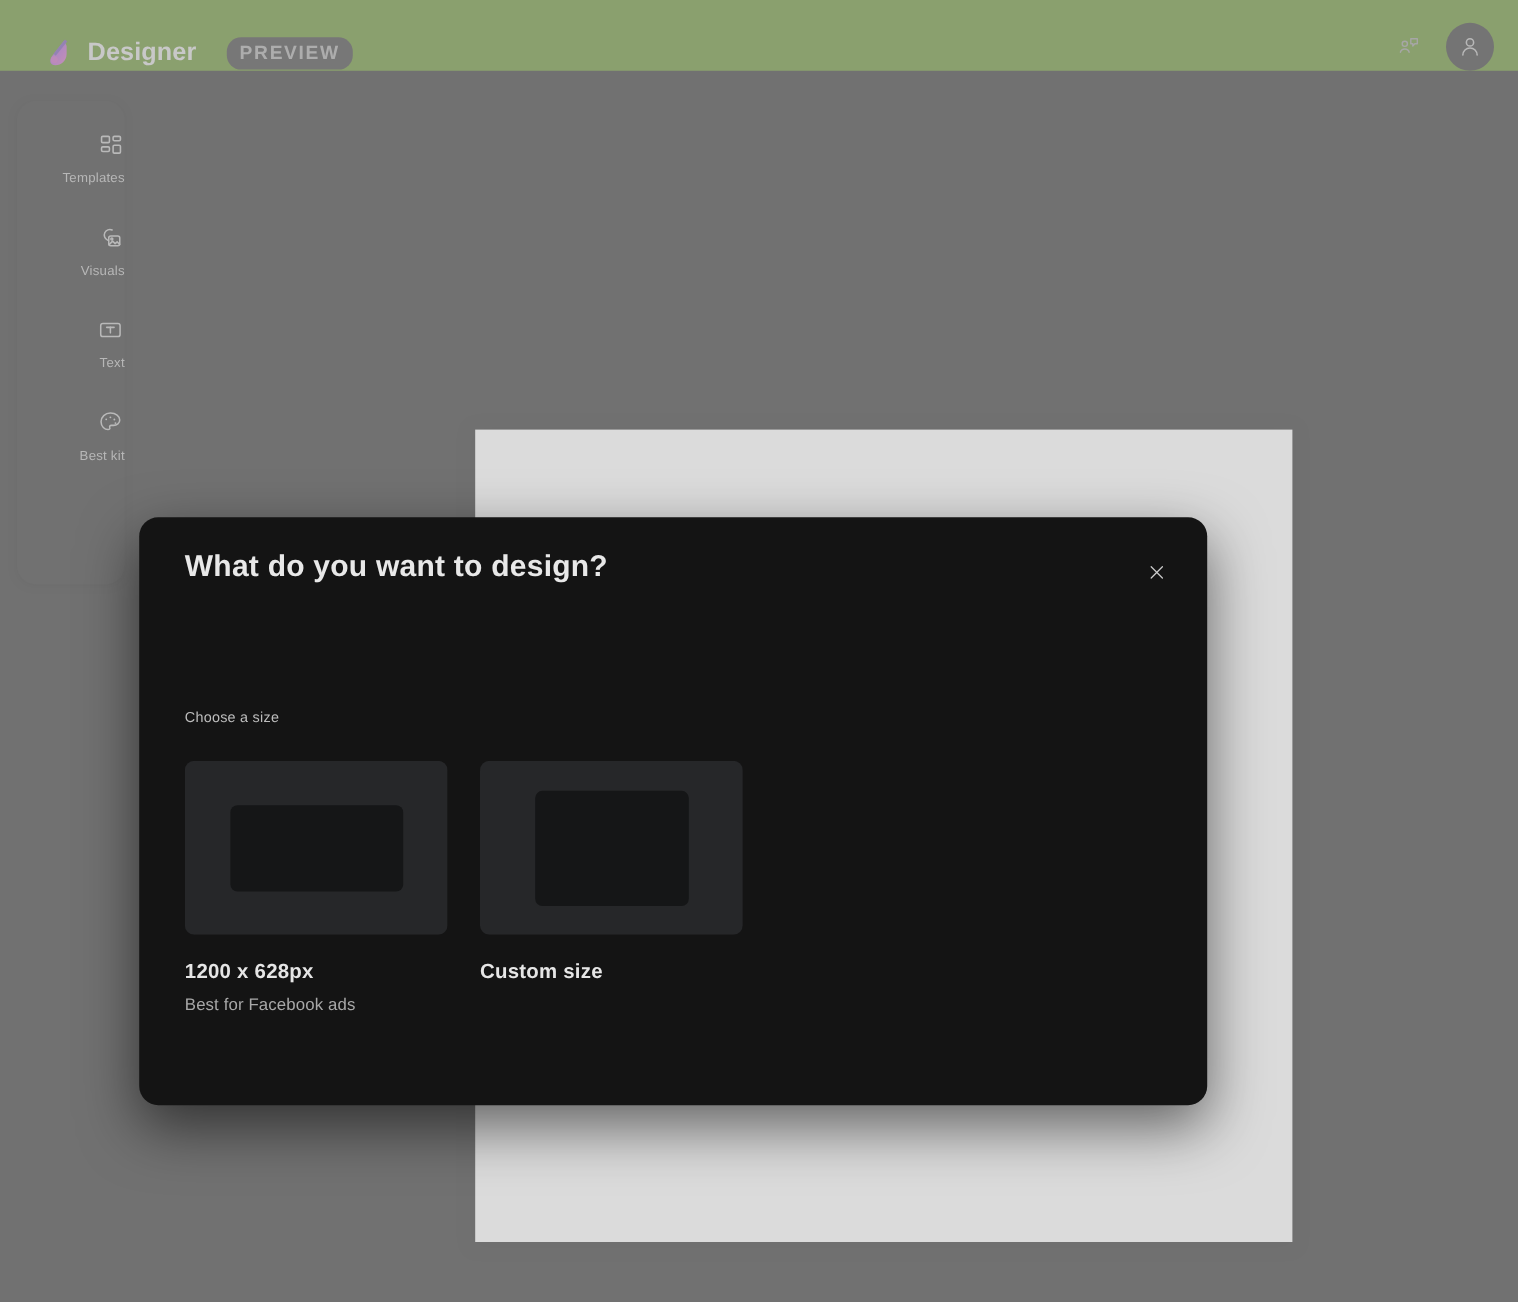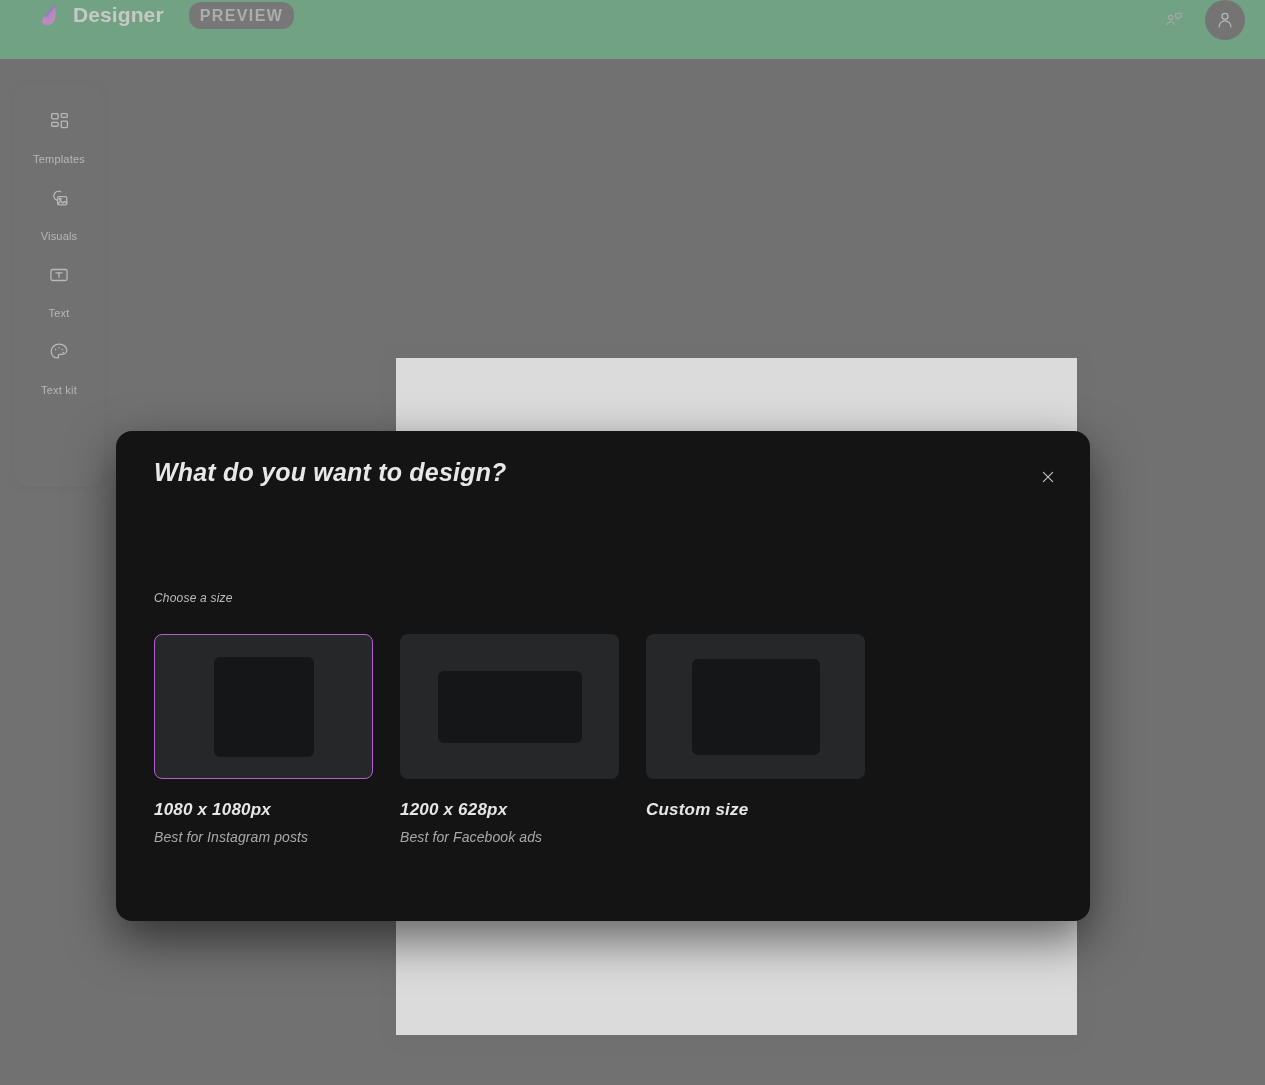--- a/index.html
+++ b/index.html
@@ -19,23 +19,23 @@
     height: 1085px;
     background: #0e0e0e;
   }
 
   
   .topbar {
     position: absolute;
     top: 0; left: 0;
     width: 1265px;
     height: 59px;
-    background: #15803d;
-    display: flex;
-    align-items: flex-start;
+    background: #4d7c0f;
+    display: flex;
+    align-items: flex-end;
     z-index: 30;
   }
   .brand {
     display: flex;
     align-items: center;
     gap: 10px;
     margin-left: 33px;
   }
   .logo-mark {
     width: 30px; height: 30px;
@@ -106,23 +106,23 @@
     background: #141414;
     border-radius: 16px;
     padding-top: 22px;
     z-index: 20;
     box-shadow: 0 1px 6px rgba(0,0,0,0.4);
   }
   .rail-item {
     height: 77px;
     display: flex;
     flex-direction: column;
-    align-items: center;
+    align-items: flex-end;
     justify-content: flex-start;
-    gap: 21px;
+    gap: 11px;
     color: #a6a6a6;
     padding-top: 3px;
   }
   .rail-item .rail-icon {
     width: 24px; height: 24px;
     display: flex; align-items: center; justify-content: center;
     color: #b4b4b4;
   }
   .rail-item .rail-label {
     font-size: 11px;
@@ -137,28 +137,27 @@
     inset: 0;
     background: rgba(190,190,190,0.55);
     z-index: 40;
   }
 
   
   .modal {
     position: absolute;
     left: 116px;
     top: 431px;
-    width: 974px;
+    width: 890px;
     height: 490px;
     background: #141414;
     border-radius: 16px;
     z-index: 50;
     box-shadow: 0 18px 48px rgba(0,0,0,0.55);
     padding: 0 36px;
-    font-style: italic;
   }
   .modal-title {
     position: absolute;
     left: 38px;
     top: 27px;
     font-size: 25px;
     font-weight: bold;
     color: #e8e8e8;
     letter-spacing: 0.2px;
   }
@@ -316,47 +315,40 @@
     <div class="rail-item">
       <span class="rail-icon">
         <svg width="22" height="22" viewBox="0 0 24 24" fill="none" stroke="currentColor" stroke-width="1.4" stroke-linecap="round" stroke-linejoin="round">
           <path d="M12 3.5c-4.8 0-8.5 3.5-8.5 7.9 0 4.3 3.3 7.1 6.3 7.1 1.6 0 2-1 1.6-1.9-.4-1 .2-1.9 1.4-1.9h2.1c3 0 5.6-2 5.6-4.8 0-3.7-3.6-6.4-8.5-6.4z"></path>
           <circle cx="8.2" cy="9.2" r="0.85" fill="currentColor" stroke="none"></circle>
           <circle cx="12" cy="7.4" r="0.85" fill="currentColor" stroke="none"></circle>
           <circle cx="15.6" cy="9.4" r="0.85" fill="currentColor" stroke="none"></circle>
           <circle cx="16.6" cy="12.6" r="0.85" fill="currentColor" stroke="none"></circle>
         </svg>
       </span>
-      <span class="rail-label">Text kit</span>
+      <span class="rail-label">Best kit</span>
     </div>
   </div>
 
   <div class="overlay"></div>
 
   <div class="modal">
 
     <div class="modal-title">What do you want to design?</div>
 
     <div class="modal-close">
       <svg width="16" height="16" viewBox="0 0 24 24" fill="none" stroke="currentColor" stroke-width="1.6" stroke-linecap="round">
         <path d="M5 5l14 14M19 5L5 19"></path>
       </svg>
     </div>
 
     <div class="section-label">Choose a size</div>
 
     <div class="size-grid">
 
-      <div class="size-card selected">
-        <div class="thumb">
-          <div class="inner square"></div>
-        </div>
-        <div class="card-title">1080 x 1080px</div>
-        <div class="card-sub">Best for Instagram posts</div>
-      </div>
 
       <div class="size-card">
         <div class="thumb">
           <div class="inner landscape"></div>
         </div>
         <div class="card-title">1200 x 628px</div>
         <div class="card-sub">Best for Facebook ads</div>
       </div>
 
 

